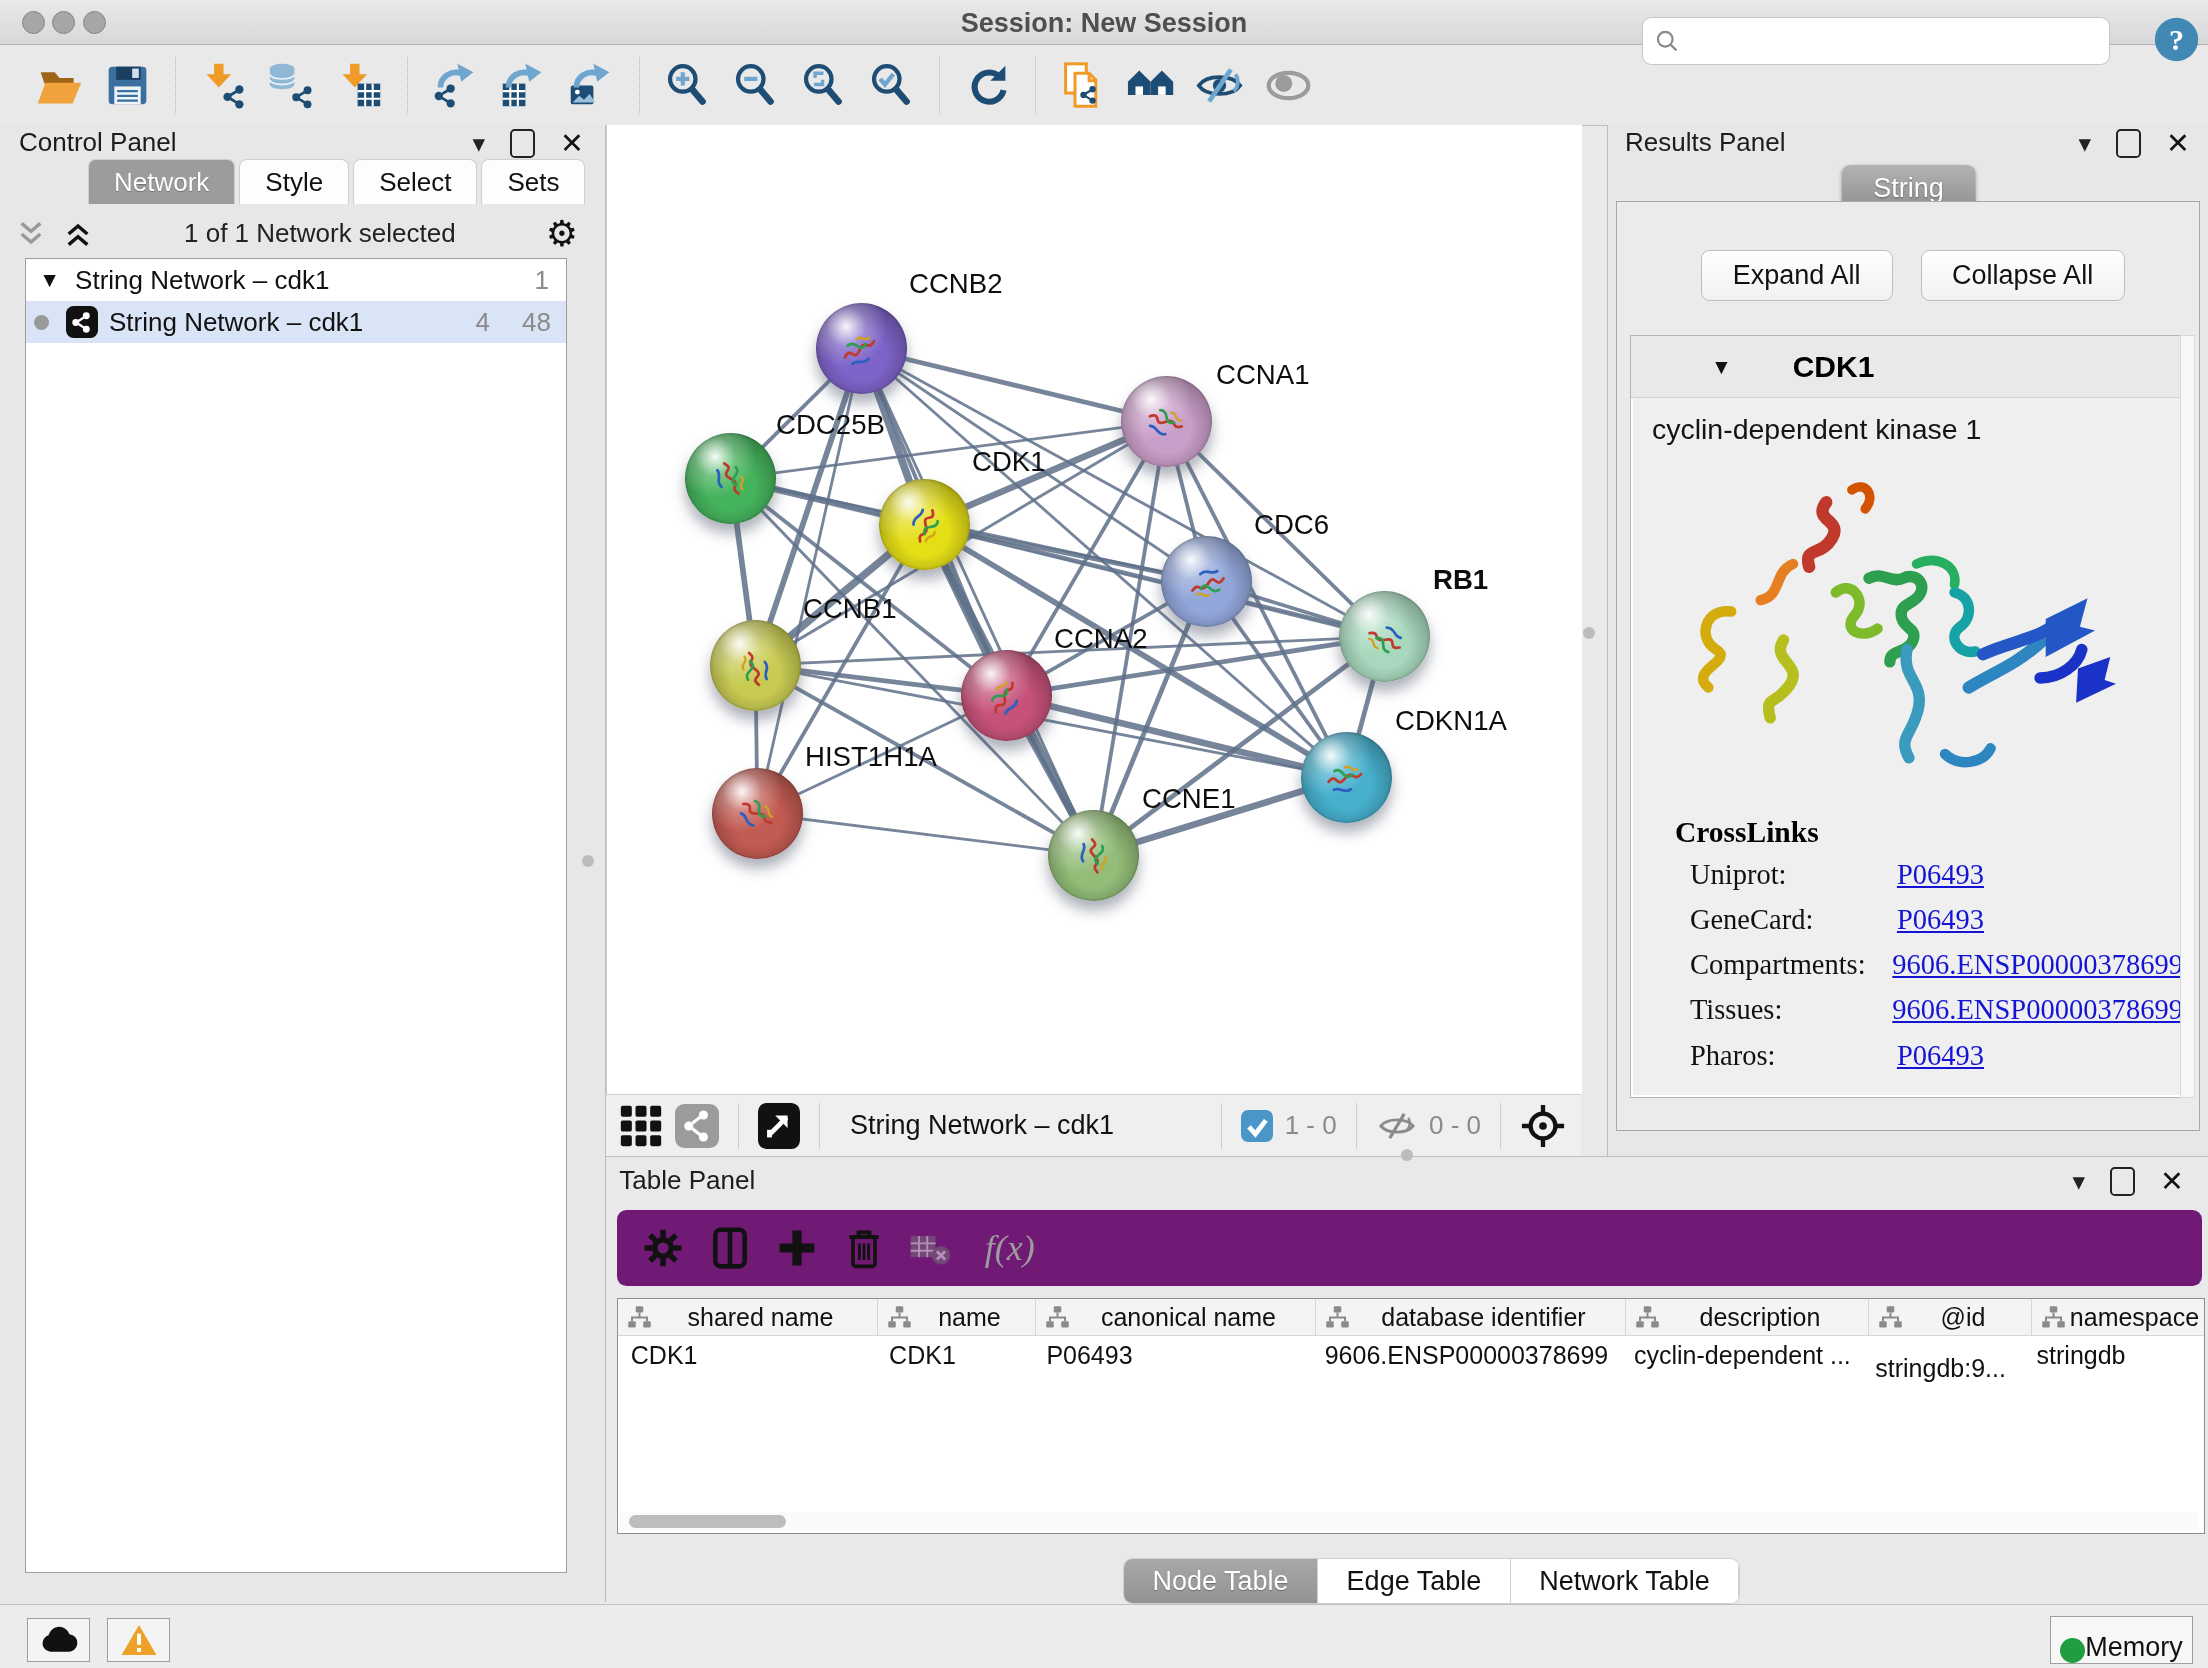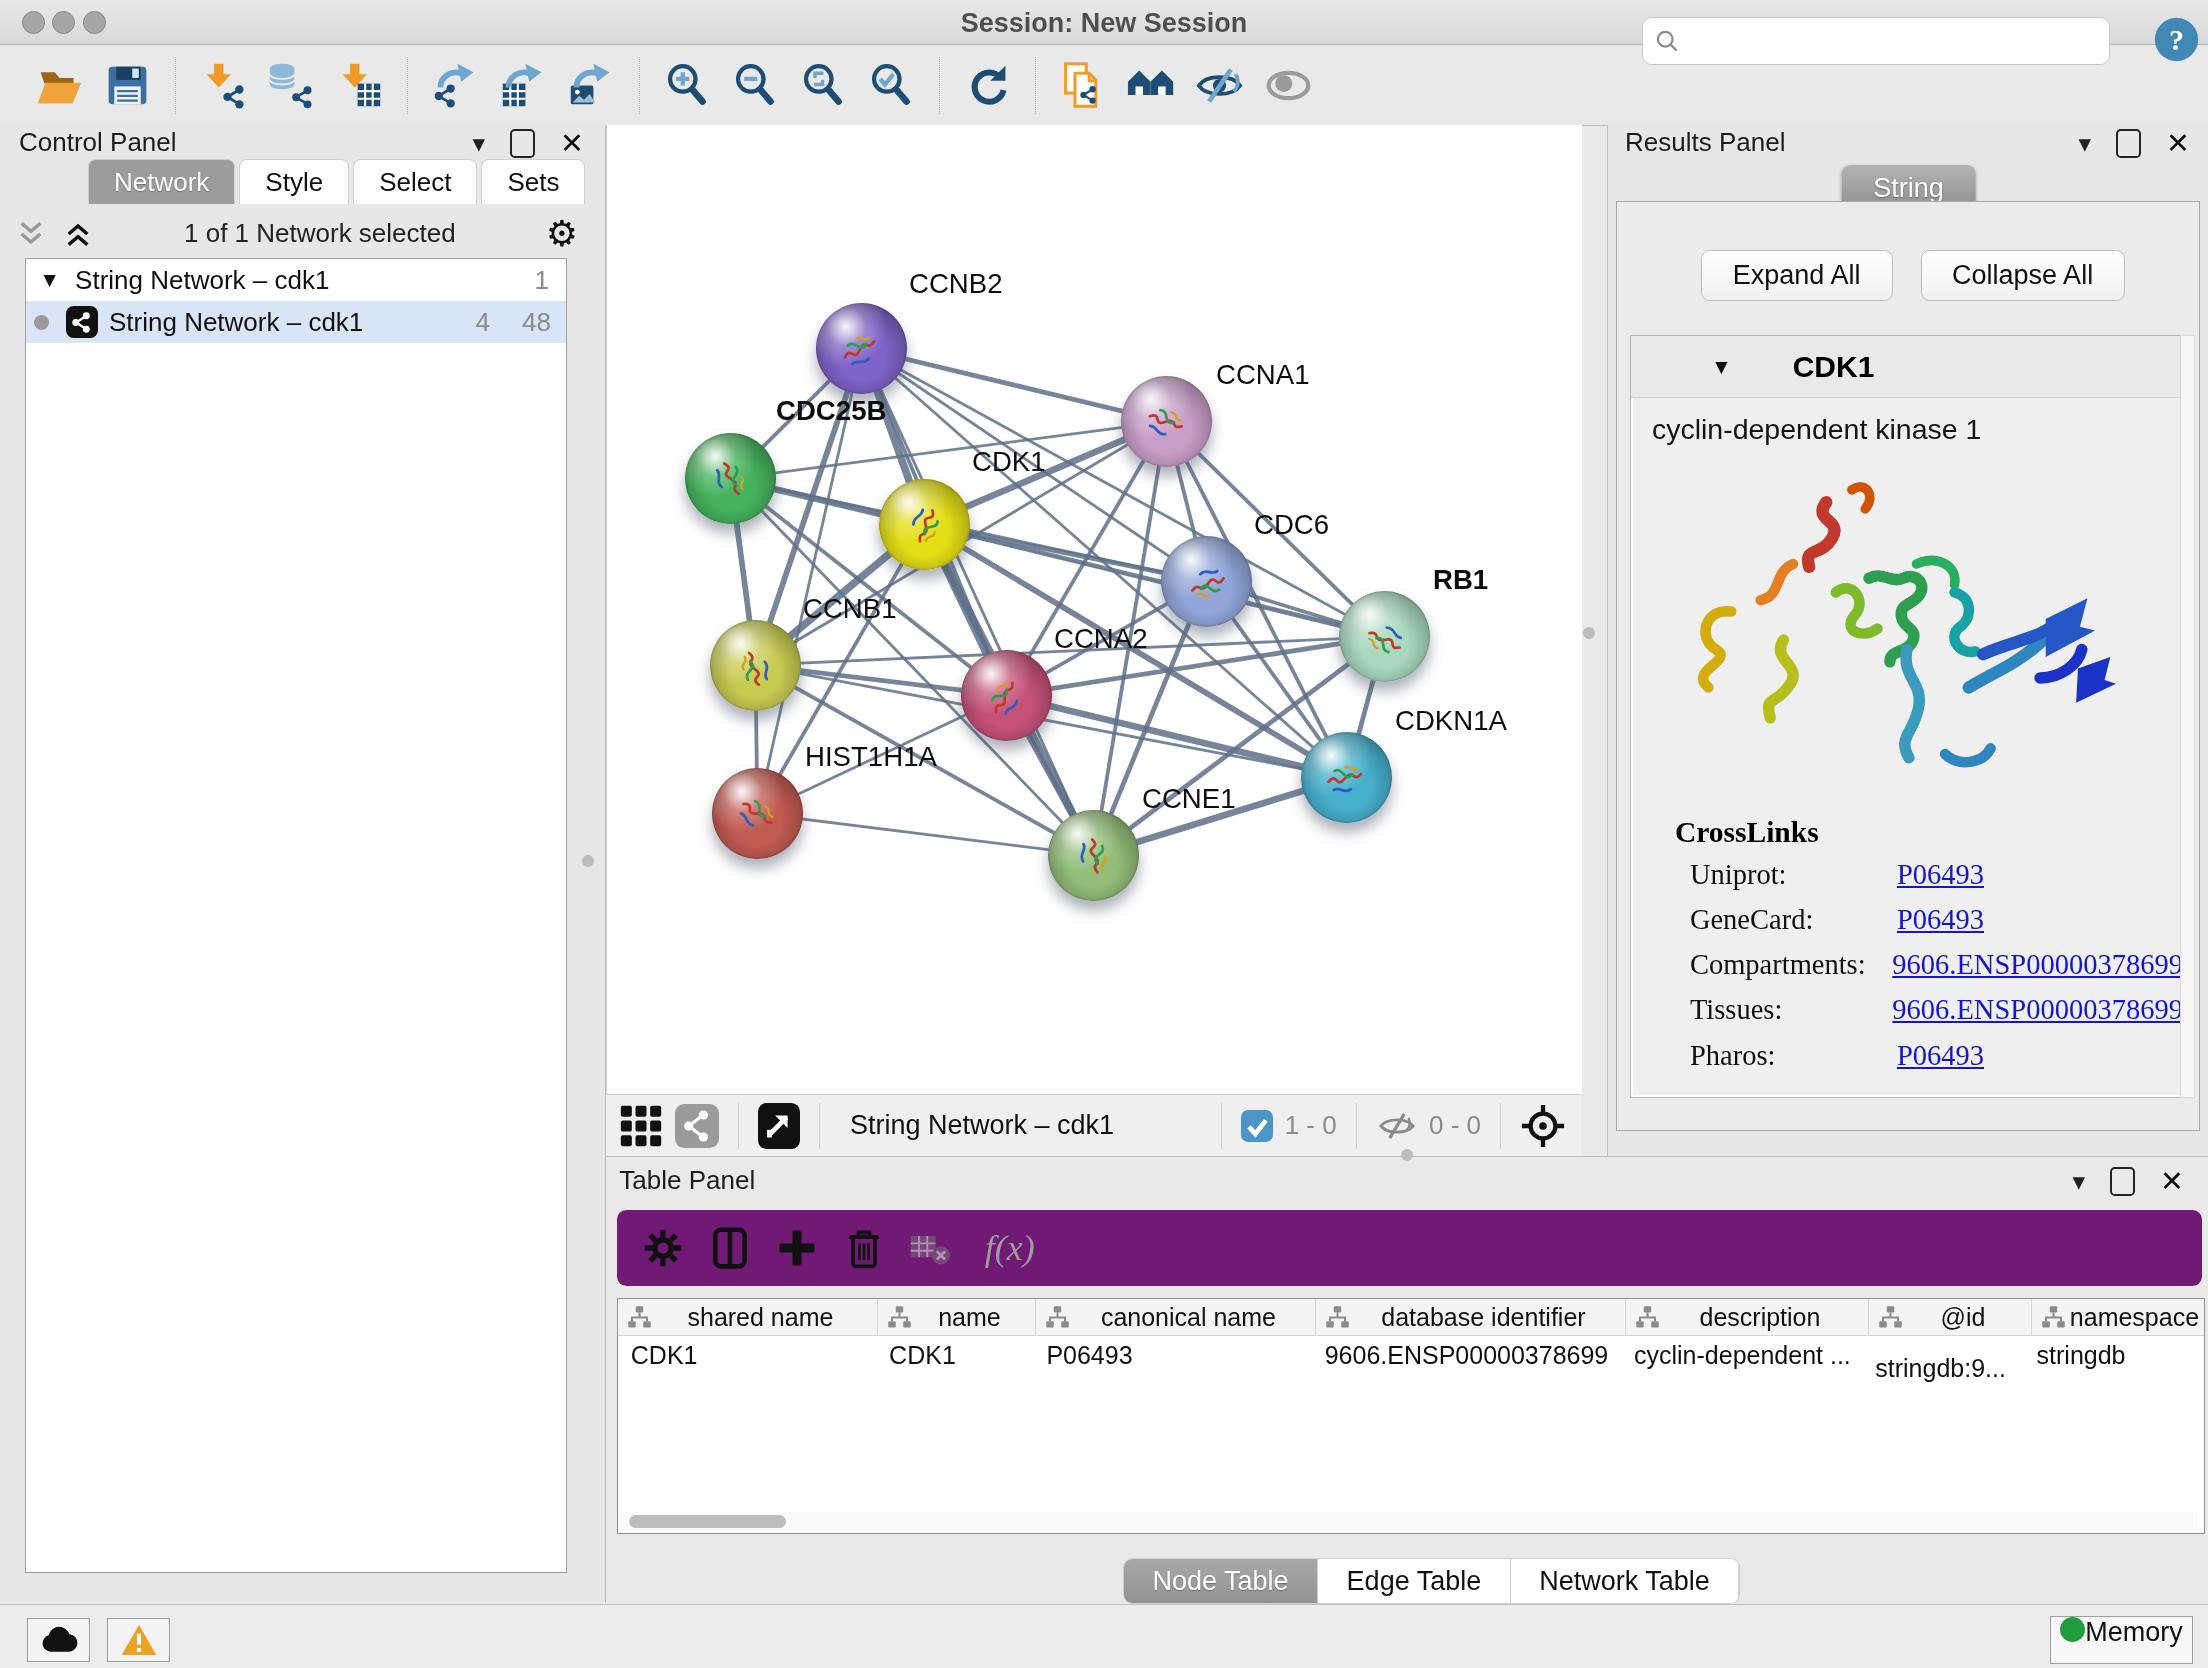--- a/index.html
+++ b/index.html
@@ -116,21 +116,21 @@
      box-shadow:0 0 0 1px #cfcfcf;}
   .tp-tab{height:44px;padding:0 28.5px;display:flex;align-items:center;font-size:27px;background:#fff;color:#111;
      border-right:1px solid #d0d0d0;}
   .tp-tab.active{background:linear-gradient(#a8a8a8,#939393);color:#fff;text-shadow:0 1px 1px rgba(0,0,0,.3);}
   
   #footer{position:absolute;left:0;top:1604px;width:2208px;height:65px;background:#ececec;
      border-top:1.9px solid #c0c0c0;}
   .foot-btn{position:absolute;top:13.3px;width:61px;height:42px;background:#f4f4f4;border:1.9px solid #9e9e9e;
      display:flex;align-items:center;justify-content:center;}
   #memory-btn{position:absolute;right:15px;top:11.4px;width:141px;height:46px;background:#f7f7f7;
-     border:1.9px solid #9e9e9e;display:flex;align-items:flex-start;justify-content:center;gap:0;font-size:27px;color:#111;}
+     border:1.9px solid #9e9e9e;display:flex;align-items:flex-end;justify-content:center;gap:0;font-size:27px;color:#111;}
   #memory-dot{width:25px;height:25px;border-radius:50%;background:#1f9d3f;}
   .grip-dot{position:absolute;width:12.4px;height:12.4px;border-radius:50%;background:#bcbcbc;z-index:5;}
 </style>
 </head>
 <body>
 
 <div id="root">
 
   <div id="titlebar">
     <div class="tl" style="left:22px"></div>
@@ -451,21 +451,21 @@
       <div class="node" style="left: 78px; top: 308px; width: 91px; height: 91px; background: radial-gradient(circle at 33% 26%, rgba(255, 255, 255, 0.95), rgba(255, 255, 255, 0.25) 22%, rgba(255, 255, 255, 0) 45%), radial-gradient(circle at 50% 58%, rgb(69, 179, 92) 35%, rgb(38, 98, 51) 100%);">
         <svg viewBox="0 0 60 60" style="transform:rotate(94deg)">
     <g fill="none" stroke-linecap="round">
     <path d="M12 38c6-14 10 6 16-8s10 2 16-10" stroke="#c0392b" stroke-width="3"></path>
     <path d="M15 25c8-8 14 10 20-2" stroke="#2e9e4f" stroke-width="3"></path>
     <path d="M20 45c6-6 12 2 18-6" stroke="#2b5fc0" stroke-width="3"></path>
     <path d="M25 18c5-6 9 4 14-2" stroke="#d2a11f" stroke-width="2.5"></path>
           </g>
         </svg>
       </div>
-      <div class="node-label" style="left: 169px; top: 270px; font-weight: bold;">CDC25B</div>
+      <div class="node-label" style="left: 169px; top: 284px;">CDC25B</div>
       <div class="node" style="left: 272px; top: 354px; width: 91px; height: 91px; background: radial-gradient(circle at 33% 26%, rgba(255, 255, 255, 0.95), rgba(255, 255, 255, 0.25) 22%, rgba(255, 255, 255, 0) 45%), radial-gradient(circle at 50% 58%, rgb(228, 222, 23) 35%, rgb(125, 122, 13) 100%);">
         <svg viewBox="0 0 60 60" style="transform:rotate(141deg)">
     <g fill="none" stroke-linecap="round">
     <path d="M12 38c6-14 10 6 16-8s10 2 16-10" stroke="#c0392b" stroke-width="3"></path>
     <path d="M15 25c8-8 14 10 20-2" stroke="#2e9e4f" stroke-width="3"></path>
     <path d="M20 45c6-6 12 2 18-6" stroke="#2b5fc0" stroke-width="3"></path>
     <path d="M25 18c5-6 9 4 14-2" stroke="#d2a11f" stroke-width="2.5"></path>
           </g>
         </svg>
       </div>

